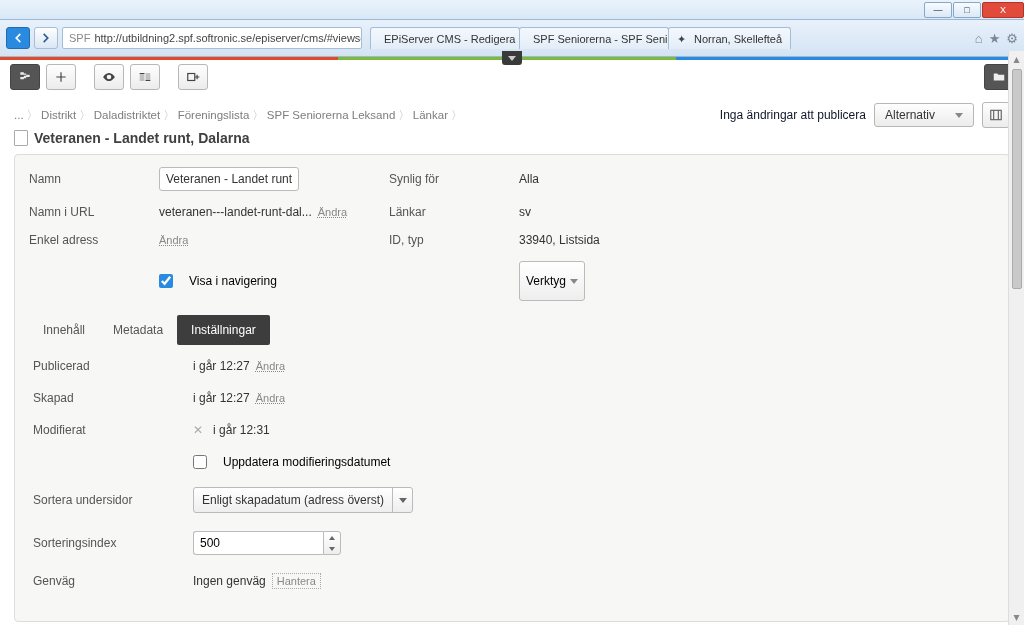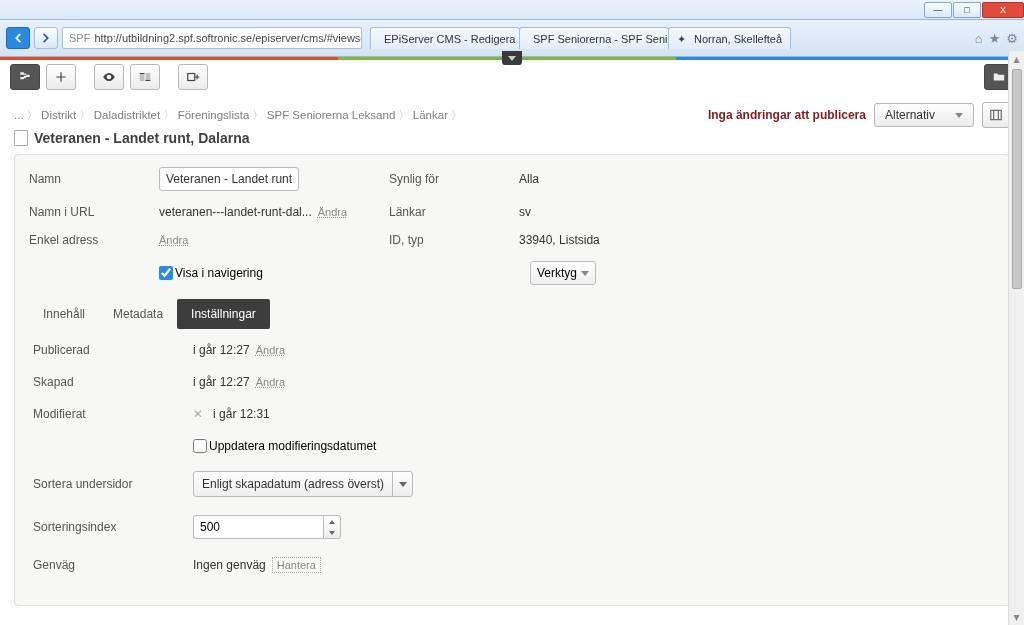--- a/index.html
+++ b/index.html
@@ -23,37 +23,37 @@
   .tool-btn.dark { background:#555; color:#eee; border-color:#444;}
   .tool-btn svg, .nav-btn svg { width:14px; height:14px; }
   .app-toolbar .spacer { flex:1; }
   .caret-center { position:absolute; left:50%; transform:translateX(-50%); top:51px; width:20px; height:14px; background:#3a3a3a; border-radius:0 0 3px 3px; display:flex; align-items:center; justify-content:center;}
   .caret-center::after{content:"";border-left:4px solid transparent;border-right:4px solid transparent;border-top:5px solid #ccc;}
   .content { padding:0 14px 14px; }
   .bc-row { display:flex; align-items:center; padding-top:8px;}
   .breadcrumbs { display:flex; align-items:center; gap:3px; color:#7d7d7d; font-size:11.5px;}
   .breadcrumbs .sep { color:#bbb; }
   .bc-row .right { margin-left:auto; display:flex; align-items:center; gap:8px;}
-  .publish-status { color:#7f1d1d; font-size:12px;font-weight:bold;}
+  .publish-status { color:#0f172a; font-size:12px;}
   .btn { border:1px solid #b7b7b7; border-radius:3px; background:linear-gradient(#fefefe,#ececec); padding:4px 10px; font-size:12px; color:#333; display:inline-flex; align-items:center; gap:20px; }
   .btn .dd { width:0;height:0;border-left:4px solid transparent;border-right:4px solid transparent;border-top:5px solid #888;}
   .panes-btn { width:28px; height:26px; border:1px solid #b7b7b7; border-radius:3px; background:linear-gradient(#fefefe,#ececec); display:flex; align-items:center; justify-content:center;}
   .panes-btn svg{width:14px;height:14px;}
   .title-row { display:flex; align-items:center; gap:6px; margin-top:2px; padding-bottom:8px;}
   .title-row .doc-icon{ width:14px;height:16px; border:1px solid #aaa; border-radius:1px; background:#fff; position:relative;}
   .title-row h1 { font-size:14px; font-weight:bold; color:#404040;}
   .form-panel { border:1px solid #ddd; border-radius:4px; background:#f7f7f5; padding:12px 14px 18px 14px; }
   .grid { display:grid; grid-template-columns: 130px 230px 130px 200px; row-gap:14px; align-items:center;}
   .label { color:#555; font-size:12px;}
   .val { color:#333; font-size:12px; display:flex; align-items:center; gap:6px;}
   .text-input { border:1px solid #bbb; border-radius:3px; padding:4px 6px; font-size:12px; color:#333; width:140px; height:24px;}
   .linklike { color:#888; text-decoration:underline dotted; font-size:11px; cursor:pointer;}
-  .chk { display:flex; align-items:center; gap:2px;}
+  .chk { display:flex; align-items:center; gap:16px;}
   .chk input { width:14px; height:14px; accent-color:#2a8adf;}
-  .select { border:1px solid #bbb; border-radius:3px; padding:3px 6px; font-size:12px; background:linear-gradient(#fff,#eee); display:inline-flex; align-items:center; gap:4px; height:24px;margin-left:11px;}
+  .select { border:1px solid #bbb; border-radius:3px; padding:3px 6px; font-size:12px; background:linear-gradient(#fff,#eee); display:inline-flex; align-items:center; gap:4px; height:40px;}
   .select .dd{ width:0;height:0;border-left:4px solid transparent;border-right:4px solid transparent;border-top:5px solid #888;}
   .tabset { display:flex; margin-top:14px; }
   .ptab { padding:8px 14px; font-size:12px; color:#555; cursor:pointer;}
   .ptab.active { background:#3d3d3d; color:#fff; border-radius:2px;}
   .settings { padding:14px 4px; display:grid; grid-template-columns:160px 400px; row-gap:18px; align-items:center;}
   .xmark { color:#aaa; margin-right:4px;}
   .spinner { display:flex;}
   .spinner input{ width:130px; border:1px solid #bbb; border-right:none; border-radius:3px 0 0 3px; padding:4px 6px; font-size:12px;}
   .spinner .arrows{ width:18px; border:1px solid #bbb; border-radius:0 3px 3px 0; display:flex; flex-direction:column; background:linear-gradient(#fff,#eee);}
   .spinner .arrows div{flex:1; display:flex; align-items:center; justify-content:center;}

